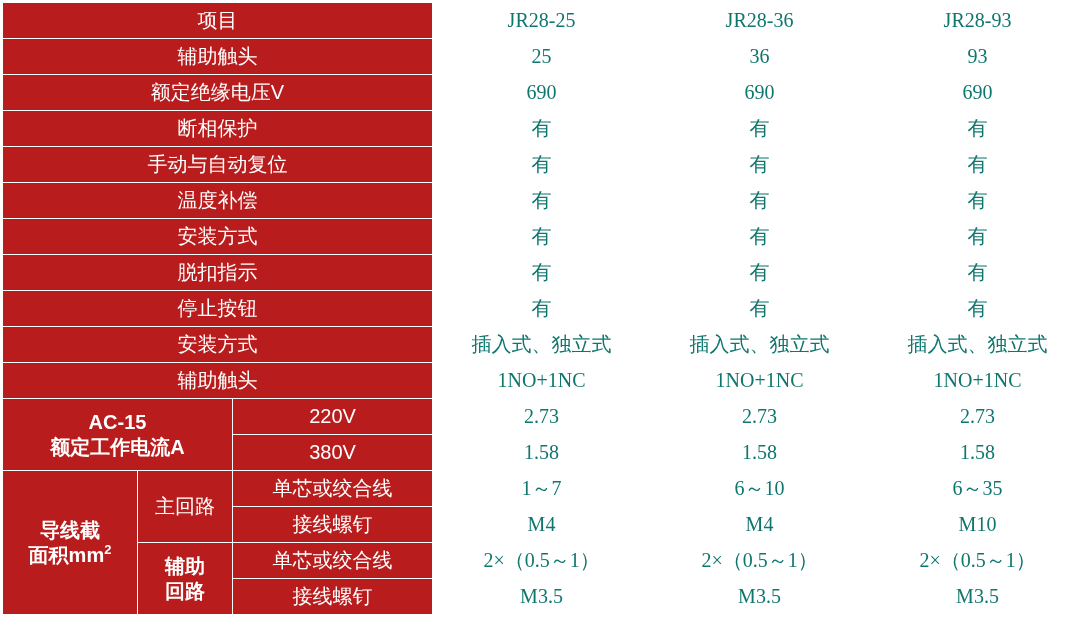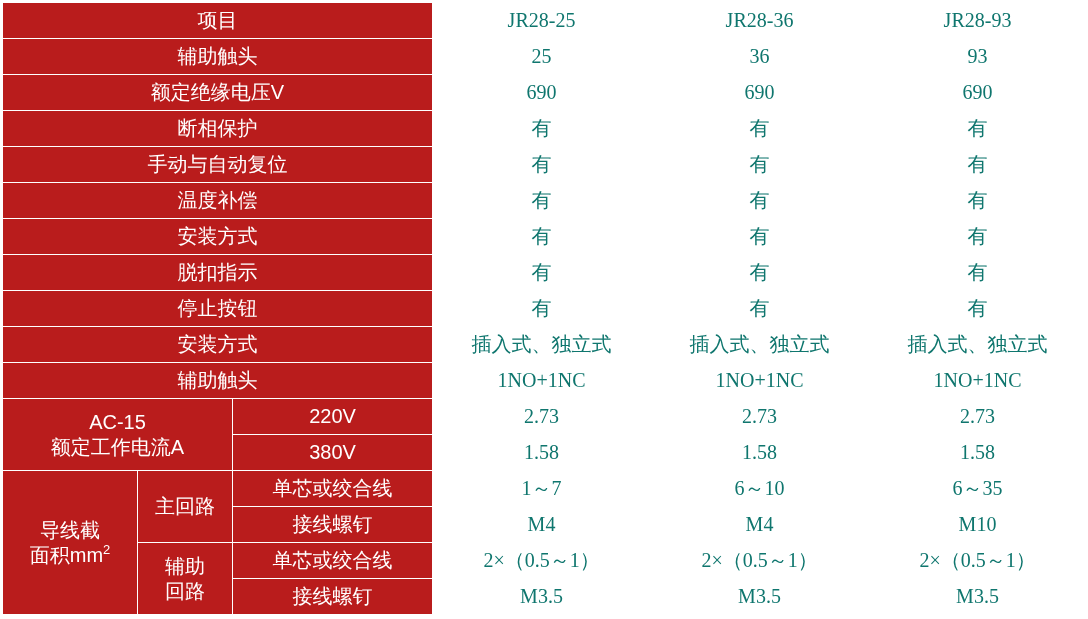--- a/index.html
+++ b/index.html
@@ -34,20 +34,21 @@
     font-family: "Liberation Sans", sans-serif;
     font-size: 20px;
   }
   td.value {
     background: #ffffff;
     color: #0f766e;
     font-family: "Liberation Serif", serif;
   }
   td.label.multi {
     line-height: 1.5;
+    font-weight: bold;
   }
   .sub {
     font-size: 13px;
     vertical-align: super;
     line-height: 1;
   }
   .nowrap { white-space: nowrap; }
   .row-tall { height: 36px; }
 </style>
 </head>

